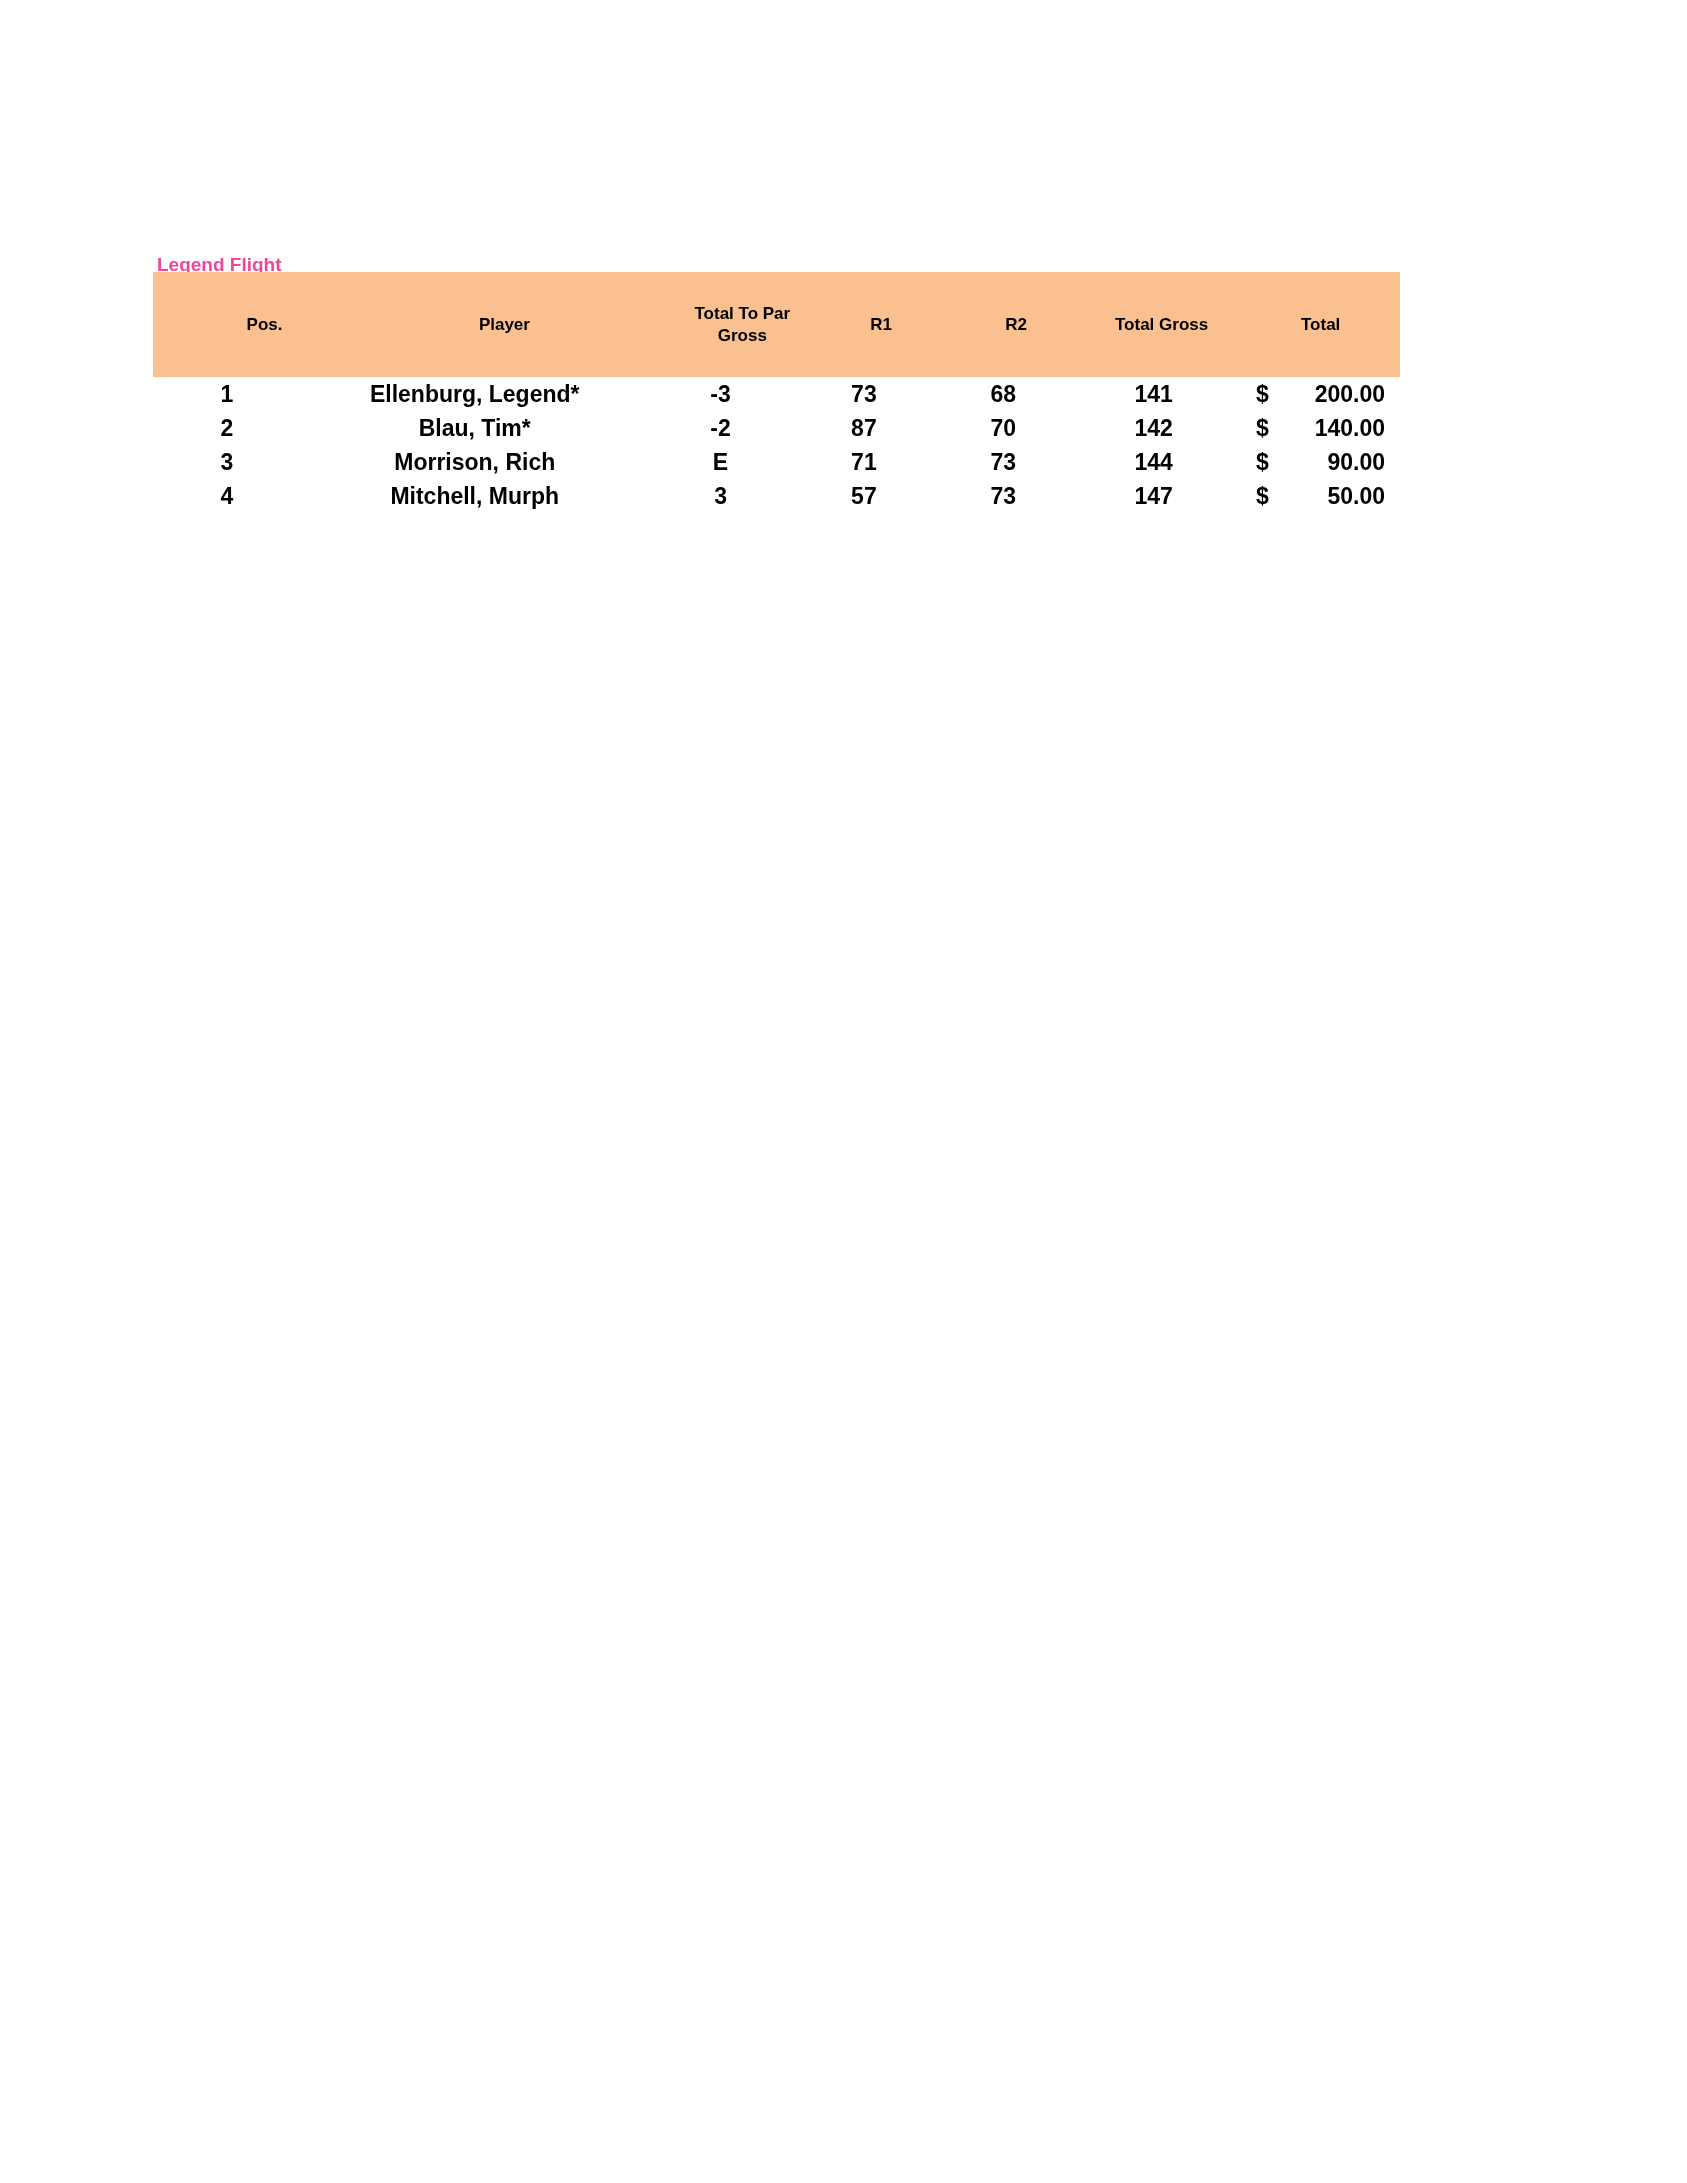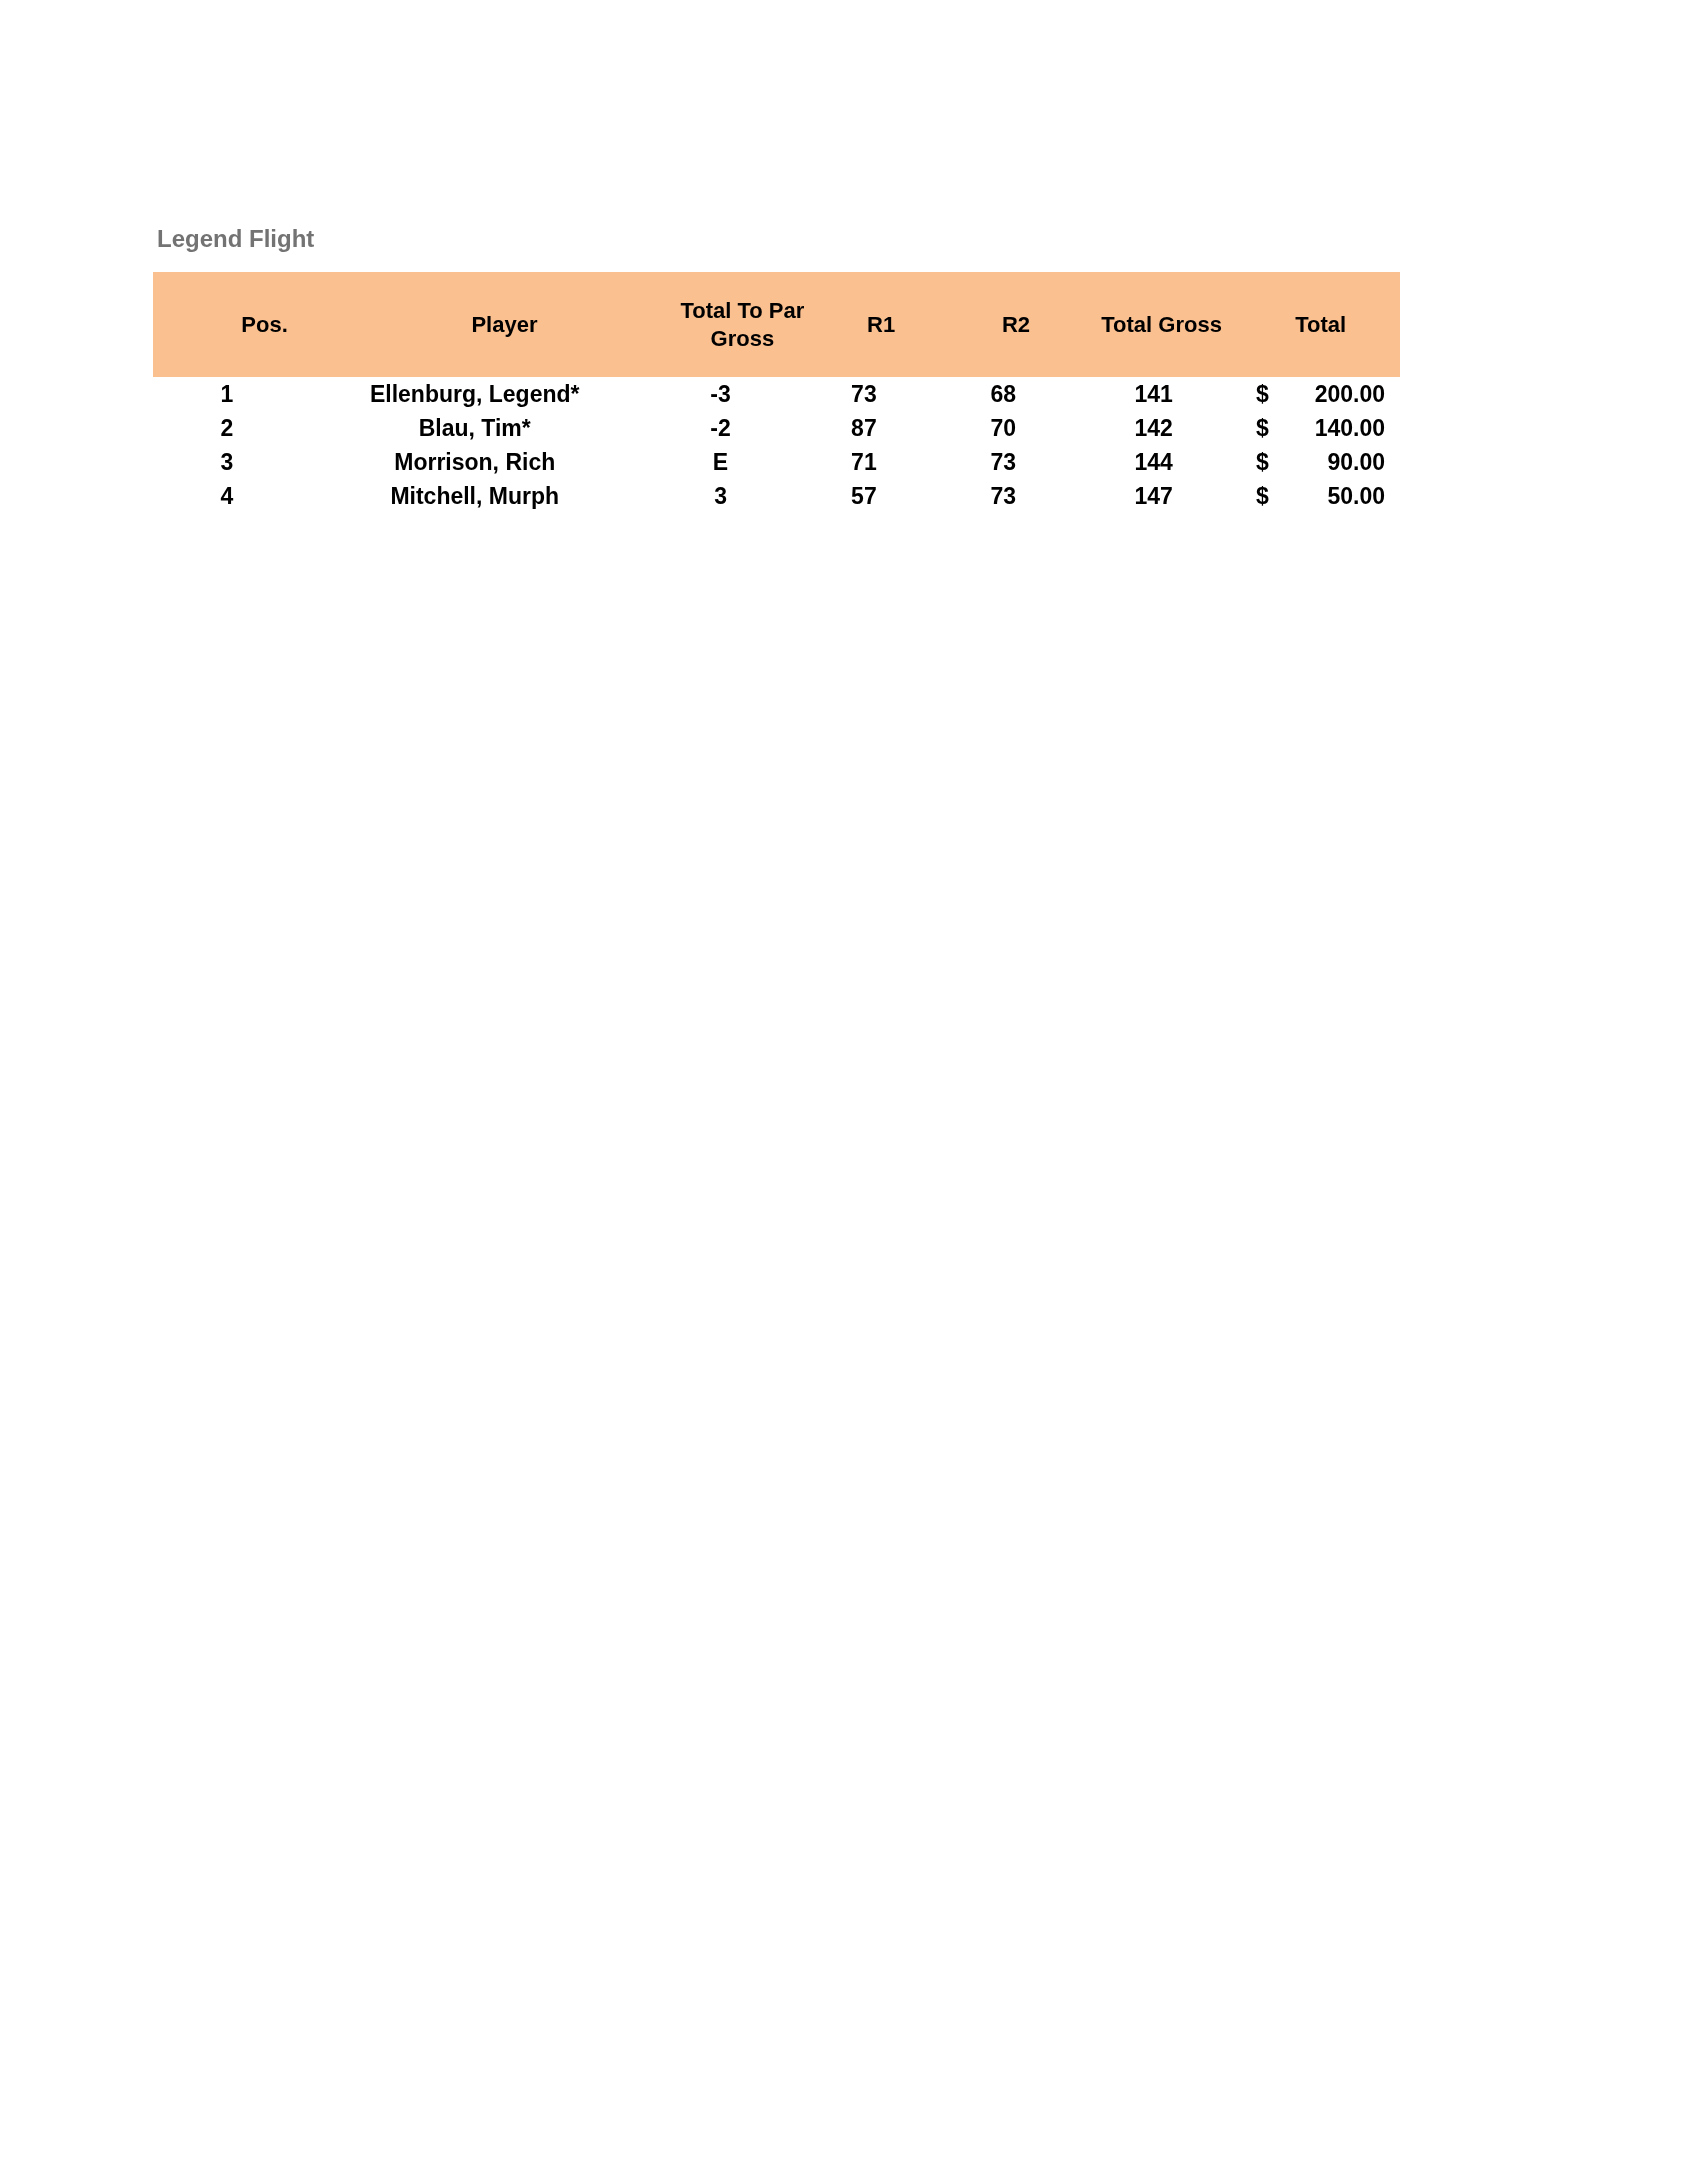--- a/index.html
+++ b/index.html
@@ -13,37 +13,37 @@
     height: 2183px;
     background: #ffffff;
     font-family: "Liberation Sans", sans-serif;
     font-weight: bold;
     color: #000000;
     overflow: hidden;
   }
   .sheet-title {
     position: absolute;
     left: 157px;
-    top: 225px;
-    font-size: 24px;
+    top: 254px;
+    font-size: 19px;
     font-weight: bold;
-    color: #737373;
+    color: #ec4899;
   }
   .flight-table {
     position: absolute;
     left: 153px;
     top: 272px;
     width: 1247px;
   }
   .header-row {
     display: flex;
     align-items: center;
     height: 105px;
     background: #FAC090;
-    font-size: 22px;
+    font-size: 17px;
     line-height: 1.25;
     padding-left: 40px;
   }
   .data-row {
     display: flex;
     align-items: center;
     height: 34px;
     background: #ffffff;
     font-size: 23px;
   }

